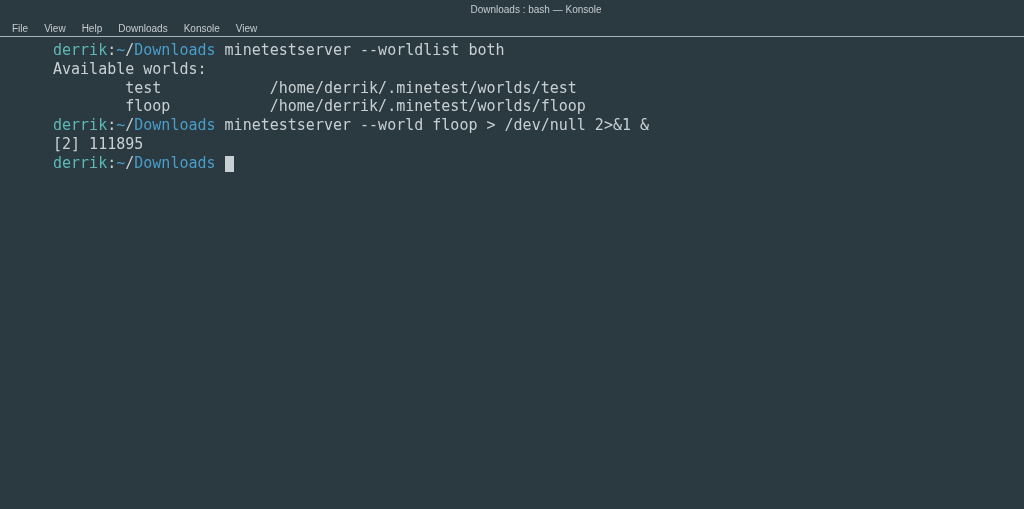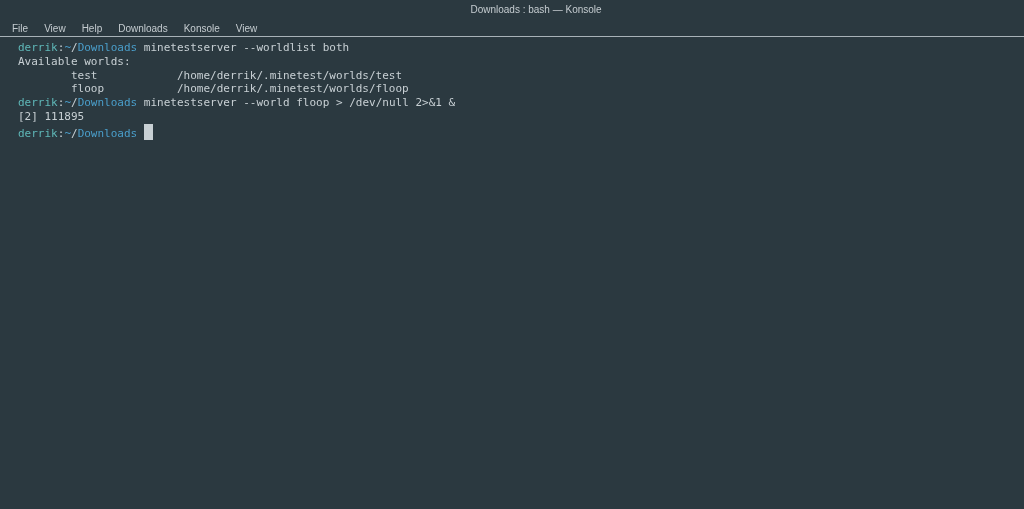--- a/index.html
+++ b/index.html
@@ -39,24 +39,25 @@
       padding: 2px 8px;
       cursor: pointer;
     }
     .separator {
       height: 1px;
       background: #a8b2b8;
       margin: 0;
     }
     .terminal {
       padding: 4px 18px;
-      font-size: 11px;
+      font-size: 15px;
       line-height: 1.25;
       color: #c8d0d4;
       white-space: pre;
+      margin-left: 35px;
     }
     .user {
       color: #5fb8b8;
     }
     .host {
       color: #c8d0d4;
     }
     .path {
       color: #4a9eca;
     }

